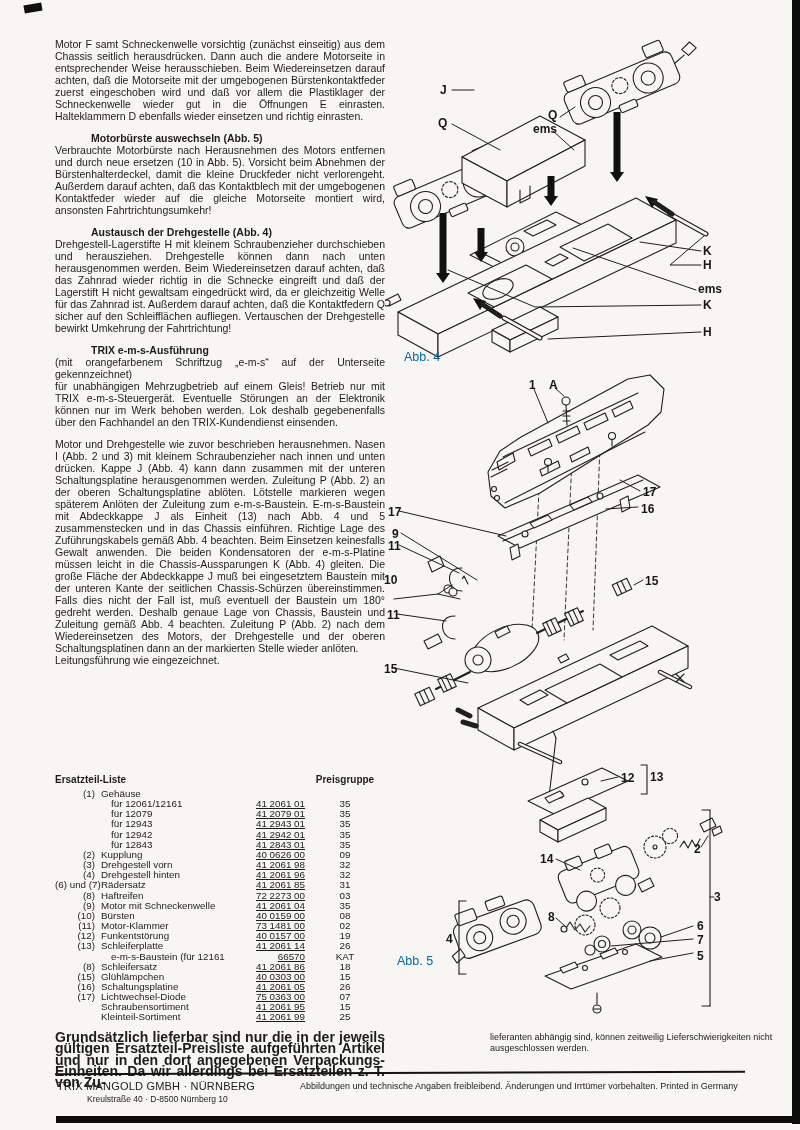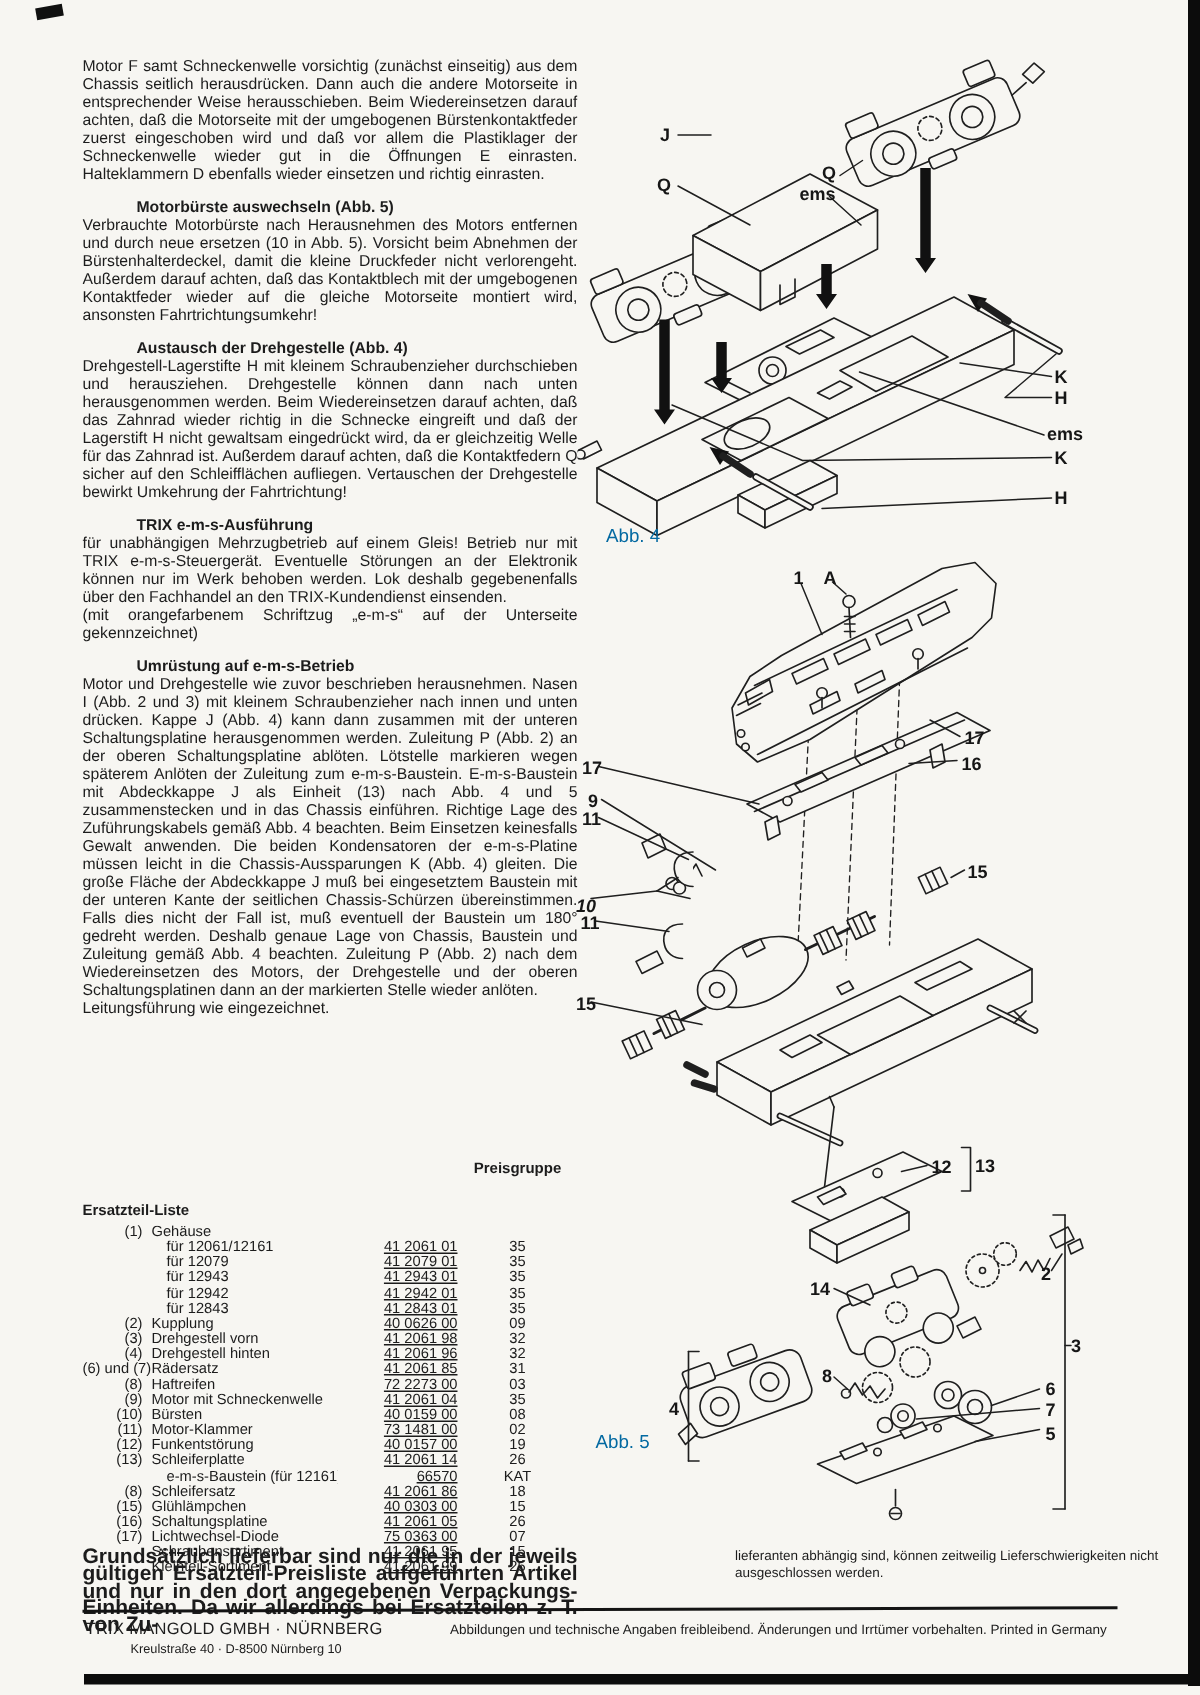--- a/index.html
+++ b/index.html
@@ -21,21 +21,21 @@
 
   
   .diagram{position:absolute;left:385px;top:0;width:415px;height:1040px;}
   .diagram svg{position:absolute;left:0;top:0;}
   .dlabel{position:absolute;font-weight:bold;font-size:12px;line-height:12px;color:#161616;white-space:nowrap;}
   .cap{position:absolute;font-size:12.5px;color:#0369a1;white-space:nowrap;}
 
   
   .ptable{position:absolute;left:55px;top:774px;width:330px;}
   .phead{display:flex;font-size:10px;font-weight:bold;margin-bottom:4px;}
-  .phead .tt{flex:1;margin-top:28px;}
+  .phead .tt{flex:1;}
   .phead .pgh{width:80px;text-align:center;}
   .prow{display:flex;font-size:9.8px;line-height:10.15px;}
   .t-no{width:40px;text-align:right;margin-right:6px;flex:none;white-space:nowrap;}
   .t-label{flex:1;white-space:nowrap;overflow:hidden;}
   .t-label.ind{padding-left:10px;}
   .t-part{width:80px;text-align:right;flex:none;text-decoration:underline;}
   .t-pg{width:80px;text-align:center;flex:none;}
 
   
   .note-l{position:absolute;left:55px;top:1032px;width:330px;font-size:14px;line-height:11.3px;text-align:justify;font-weight:bold;}
@@ -60,25 +60,24 @@
     <div class="sec">
       <div class="h">Motorbürste auswechseln (Abb. 5)</div>
       <div class="p">Verbrauchte Motorbürste nach Herausnehmen des Motors entfernen und durch neue ersetzen (10 in Abb. 5). Vorsicht beim Abnehmen der Bürstenhalterdeckel, damit die kleine Druckfeder nicht verlorengeht. Außerdem darauf achten, daß das Kontaktblech mit der umgebogenen Kontaktfeder wieder auf die gleiche Motorseite montiert wird, ansonsten Fahrtrichtungsumkehr!</div>
     </div>
     <div class="sec">
       <div class="h">Austausch der Drehgestelle (Abb. 4)</div>
       <div class="p">Drehgestell-Lagerstifte H mit kleinem Schraubenzieher durchschieben und herausziehen. Drehgestelle können dann nach unten herausgenommen werden. Beim Wiedereinsetzen darauf achten, daß das Zahnrad wieder richtig in die Schnecke eingreift und daß der Lagerstift H nicht gewaltsam eingedrückt wird, da er gleichzeitig Welle für das Zahnrad ist. Außerdem darauf achten, daß die Kontaktfedern Q sicher auf den Schleifflächen aufliegen. Vertauschen der Drehgestelle bewirkt Umkehrung der Fahrtrichtung!</div>
     </div>
     <div class="sec">
       <div class="h">TRIX e-m-s-Ausführung</div>
+      <div class="p">(mit orangefarbenem Schriftzug „e-m-s“ auf der Unterseite gekennzeichnet)</div>
       <div class="p">für unabhängigen Mehrzugbetrieb auf einem Gleis! Betrieb nur mit TRIX e-m-s-Steuergerät. Eventuelle Störungen an der Elektronik können nur im Werk behoben werden. Lok deshalb gegebenenfalls über den Fachhandel an den TRIX-Kundendienst einsenden.</div>
-      <div class="p">(mit orangefarbenem Schriftzug „e-m-s“ auf der Unterseite gekennzeichnet)</div>
     </div>
     <div class="sec">
-      <div class="h">Umrüstung auf e-m-s-Betrieb</div>
       <div class="p">Motor und Drehgestelle wie zuvor beschrieben herausnehmen. Nasen I (Abb. 2 und 3) mit kleinem Schraubenzieher nach innen und unten drücken. Kappe J (Abb. 4) kann dann zusammen mit der unteren Schaltungsplatine herausgenommen werden. Zuleitung P (Abb. 2) an der oberen Schaltungsplatine ablöten. Lötstelle markieren wegen späterem Anlöten der Zuleitung zum e-m-s-Baustein. E-m-s-Baustein mit Abdeckkappe J als Einheit (13) nach Abb. 4 und 5 zusammenstecken und in das Chassis einführen. Richtige Lage des Zuführungskabels gemäß Abb. 4 beachten. Beim Einsetzen keinesfalls Gewalt anwenden. Die beiden Kondensatoren der e-m-s-Platine müssen leicht in die Chassis-Aussparungen K (Abb. 4) gleiten. Die große Fläche der Abdeckkappe J muß bei eingesetztem Baustein mit der unteren Kante der seitlichen Chassis-Schürzen übereinstimmen. Falls dies nicht der Fall ist, muß eventuell der Baustein um 180° gedreht werden. Deshalb genaue Lage von Chassis, Baustein und Zuleitung gemäß Abb. 4 beachten. Zuleitung P (Abb. 2) nach dem Wiedereinsetzen des Motors, der Drehgestelle und der oberen Schaltungsplatinen dann an der markierten Stelle wieder anlöten.</div>
       <div class="p">Leitungsführung wie eingezeichnet.</div>
     </div>
   </div>
 
 <div class="diagram">
   <svg width="415" height="1035" viewBox="385 0 415 1035">
     <defs>
       <g id="bogie" fill="#f7f6f2" stroke="#1f1f1f" stroke-width="1.1">
         <rect x="-58" y="-17" width="116" height="34" rx="7"></rect>
@@ -397,21 +396,21 @@
       <span class="dlabel" style="left: 313px; top: 283px;">ems</span>
       <span class="dlabel" style="left: 318px; top: 299px;">K</span>
       <span class="dlabel" style="left: 318px; top: 326px;">H</span>
       <span class="dlabel" style="left: 144px; top: 379px;">1</span>
       <span class="dlabel" style="left: 164px; top: 379px;">A</span>
       <span class="dlabel" style="left: 258px; top: 486px;">17</span>
       <span class="dlabel" style="left: 256px; top: 503px;">16</span>
       <span class="dlabel" style="left: 3px; top: 506px;">17</span>
       <span class="dlabel" style="left: 7px; top: 528px;">9</span>
       <span class="dlabel" style="left: 3px; top: 540px;">11</span>
-      <span class="dlabel" style="left: -1px; top: 598px; font-style: italic;">10</span>
+      <span class="dlabel" style="left: -1px; top: 574px;">10</span>
       <span class="dlabel" style="left: 2px; top: 609px;">11</span>
       <span class="dlabel" style="left: -1px; top: 663px;">15</span>
       <span class="dlabel" style="left: 260px; top: 575px;">15</span>
       <span class="dlabel" style="left: 236px; top: 772px;">12</span>
       <span class="dlabel" style="left: 265px; top: 771px;">13</span>
       <span class="dlabel" style="left: 155px; top: 853px;">14</span>
       <span class="dlabel" style="left: 309px; top: 843px;">2</span>
       <span class="dlabel" style="left: 329px; top: 891px;">3</span>
       <span class="dlabel" style="left: 163px; top: 911px;">8</span>
       <span class="dlabel" style="left: 312px; top: 920px;">6</span>

